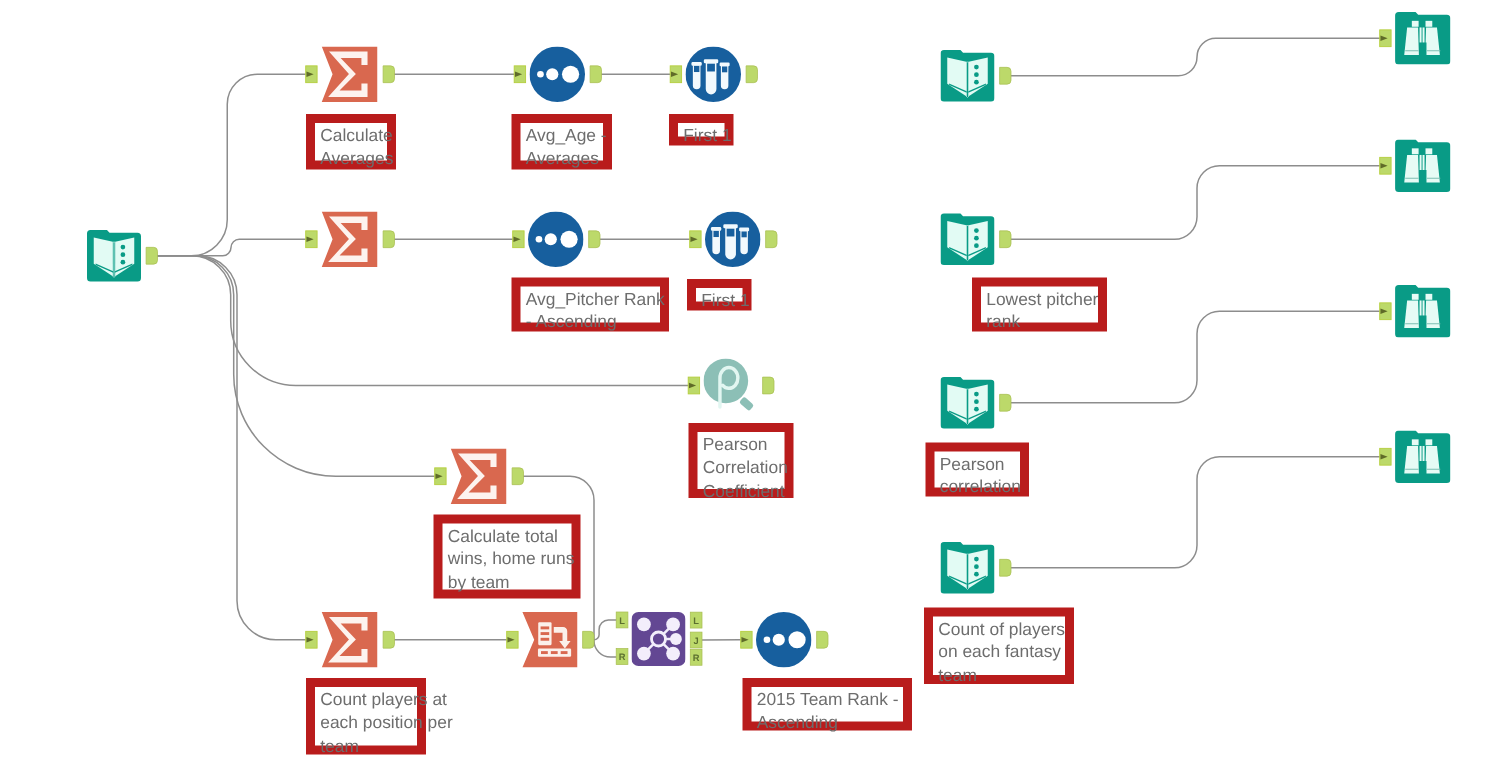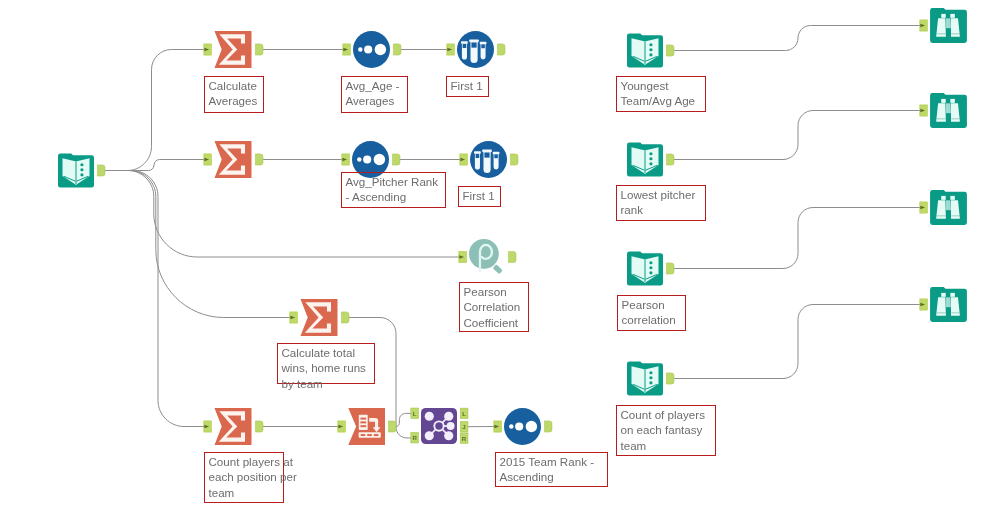--- a/index.html
+++ b/index.html
@@ -3,21 +3,21 @@
 <meta charset="utf-8">
 <title>Workflow Canvas</title>
 <style>
   html,body{margin:0;padding:0;}
   body{width:999px;height:510px;overflow:hidden;background:#ffffff;
        font-family:"Liberation Sans",sans-serif;}
   #canvas{position:relative;width:999px;height:510px;background:#ffffff;}
   svg.layer{position:absolute;left:0;top:0;width:999px;height:510px;}
   .node{position:absolute;}
   .node svg{display:block;}
-  .lbl{position:absolute;border:1px solid #b91c1c;background:transparent;color:#6d6d6d;
+  .lbl{position:absolute;border:6px solid #b91c1c;background:transparent;color:#6d6d6d;
        font-size:11.6px;line-height:15.5px;padding:0.5px 3px 3px 3.5px;box-sizing:border-box;
        white-space:pre;overflow:visible;}
 </style>
 </head>
 <body>
 
 <div id="canvas">
 
 <svg class="layer" viewBox="0 0 999 510">
 <path d="M105.0 170.5 L148.5 170.5 C151.5 170.5 154.0 168.0 154.0 165.0 L154.0 165.0 C154.0 162.0 156.5 159.5 159.5 159.5 L203.8 159.5" fill="none" stroke="#8d8d8d" stroke-width="1.0" stroke-linecap="round"></path>
@@ -273,37 +273,35 @@
 <rect x="19.85" y="11.2" width="1.45" height="11.2" fill="#e6fbf5"></rect>
 <path d="M17.3 22.0 h5.4 v9.6 h-5.4 z" fill="#099b86"></path>
 <path d="M7.3 27.6 h9.7 v0.85 h-9.7 z M23.0 27.6 h9.7 v0.85 h-9.7 z" fill="#7ebfb2"></path>
 </svg>
     </div>
 <div class="lbl" style="left:204px;top:76px;width:60px;height:37px">Calculate
 Averages</div>
 <div class="lbl" style="left:341px;top:76px;width:67px;height:37px">Avg_Age -
 Averages</div>
 <div class="lbl" style="left:446px;top:76px;width:43px;height:21px">First 1</div>
-<div class="lbl" style="left:341px;top:172px;width:105px;height:36px">Avg_Pitcher Rank
+<div class="lbl" style="left:341px;top:185px;width:105px;height:36px">Avg_Pitcher Rank
 - Ascending</div>
 <div class="lbl" style="left:458px;top:186px;width:43px;height:21px">First 1</div>
 <div class="lbl" style="left:459px;top:282px;width:70px;height:50px">Pearson
 Correlation
 Coefficient</div>
-<div class="lbl" style="left:277px;top:343px;width:98px;height:41px">Calculate total
+<div class="lbl" style="left:289px;top:343px;width:98px;height:56px">Calculate total
 wins, home runs
 by team</div>
 <div class="lbl" style="left:204px;top:452px;width:80px;height:51px">Count players at
 each position per
 team</div>
 <div class="lbl" style="left:495px;top:452px;width:113px;height:35px">2015 Team Rank -
 Ascending</div>
-<div class="lbl" style="left:616px;top:76px;width:90px;height:36px">Youngest
-Team/Avg Age</div>
-<div class="lbl" style="left:616px;top:185px;width:90px;height:36px">Lowest pitcher
+<div class="lbl" style="left:648px;top:185px;width:90px;height:36px">Lowest pitcher
 rank</div>
 <div class="lbl" style="left:617px;top:295px;width:69px;height:36px">Pearson
 correlation</div>
 <div class="lbl" style="left:616px;top:405px;width:100px;height:51px">Count of players
 on each fantasy
 team</div>
 
 <svg class="layer" viewBox="0 0 999 510">
 <g>
         <rect x="203.8" y="43.9" width="7.6" height="11.2" fill="#bcd96a" stroke="#b5ce3c" stroke-width="0.6"></rect>

